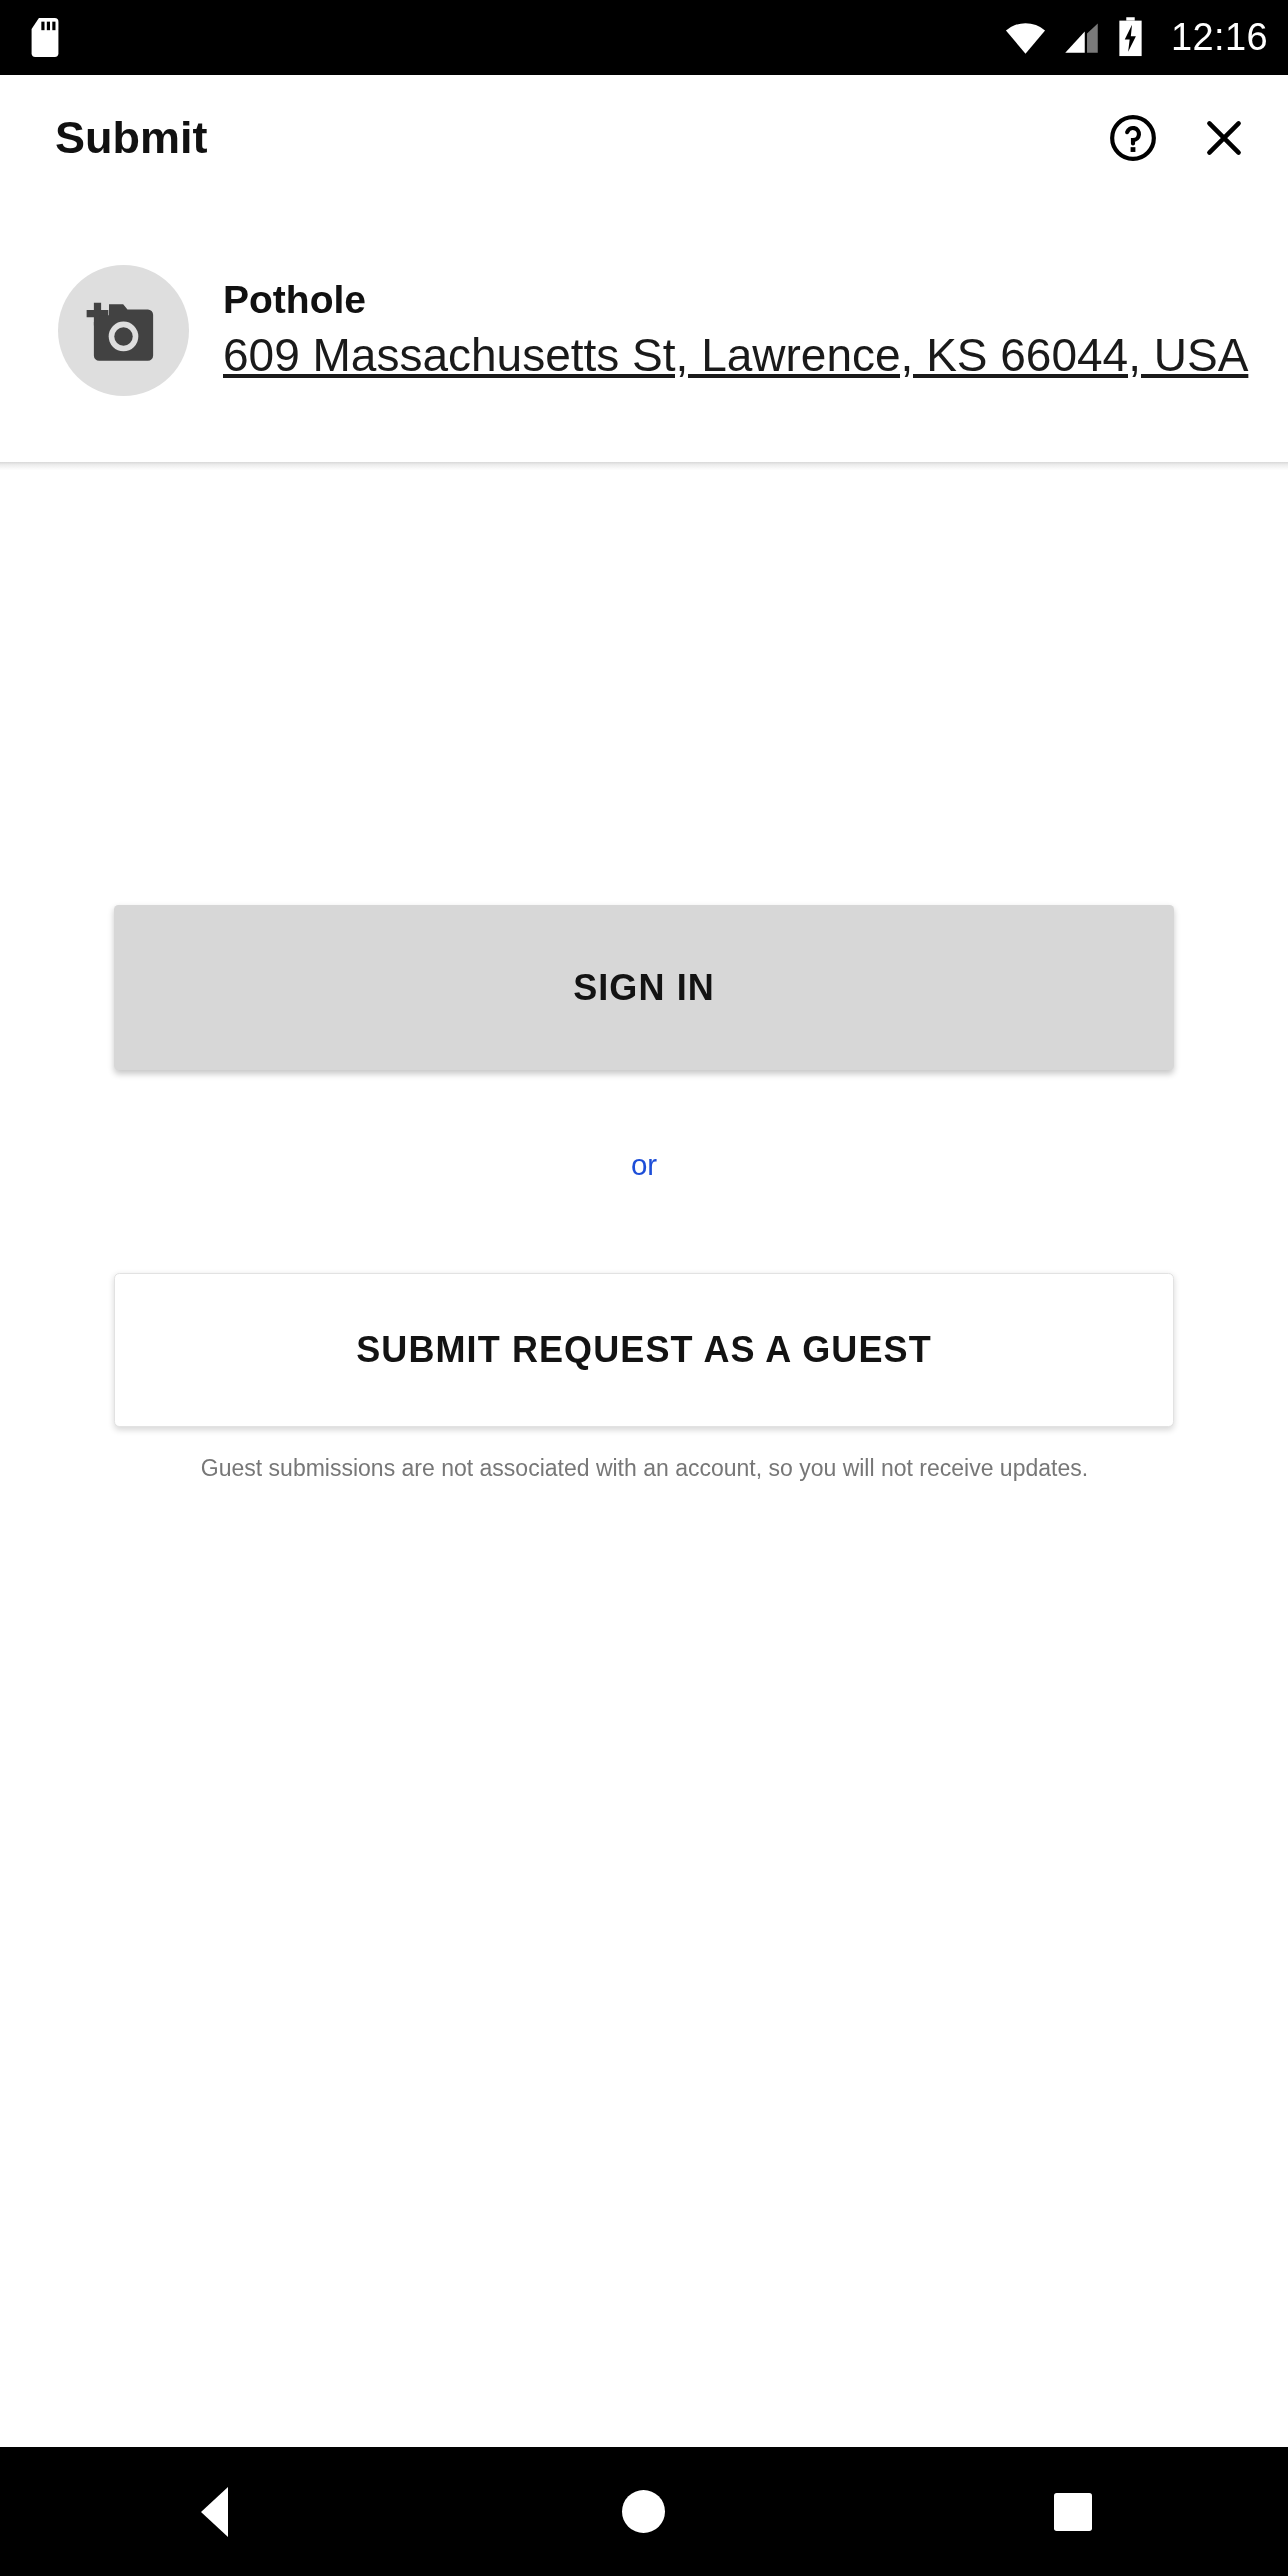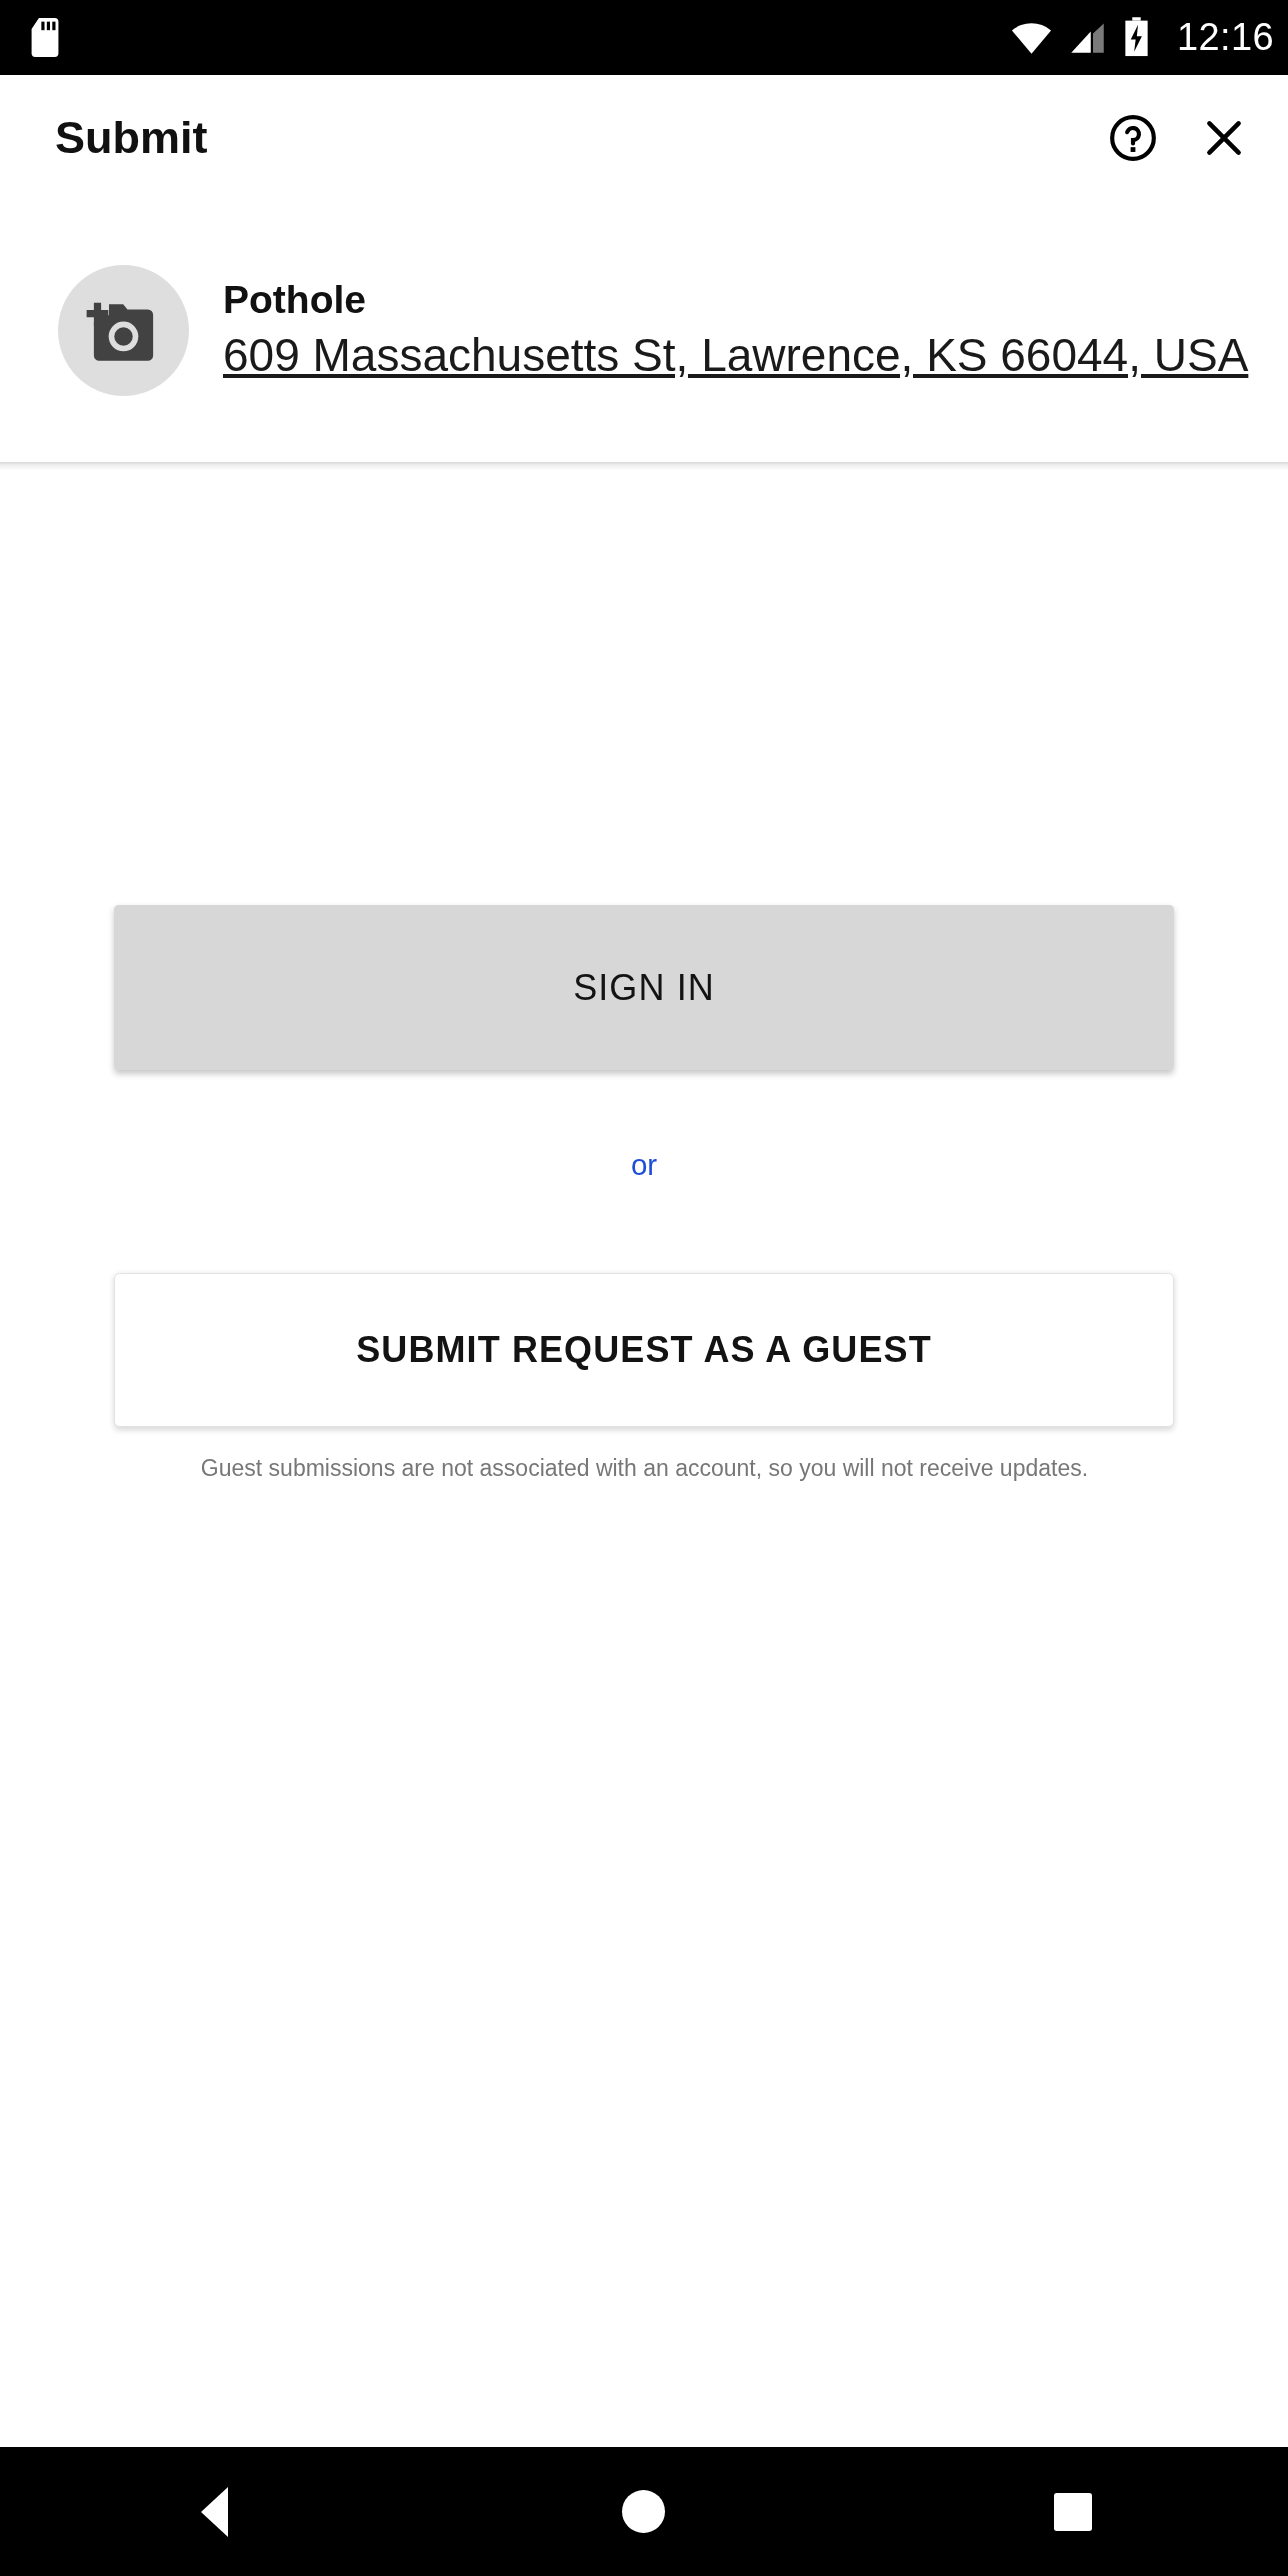--- a/index.html
+++ b/index.html
@@ -10,21 +10,21 @@
     overflow:hidden;
   }
   #screen { position:relative; width:1288px; height:2576px; background:#ffffff; }
 
   
   .status-bar{
     position:absolute; top:0; left:0;
     width:1288px; height:75px;
     background:#000000;
     display:flex; align-items:center;
-    padding:0 14px 0 30px;
+    padding:0 20px 0 30px;
   }
   .status-left{ display:flex; align-items:center; gap:12.5px; }
   .status-right{ margin-left:auto; display:flex; align-items:center; gap:16px; }
   .status-time{
     color:#ffffff; font-size:38px; font-weight:400;
     letter-spacing:0.4px; margin-left:10.7px;
   }
   .sd-icon{ width:30px; height:39px; display:block; }
   .wifi-icon{ width:41px; height:36px; display:block; }
   .signal-icon{ width:39px; height:36px; display:block; }
@@ -97,21 +97,21 @@
     background:#14789F;
     border-radius:5.4px;
     box-shadow:0 3.6px 6.3px rgba(0,0,0,0.26);
     color:#ffffff; font-size:36px; font-weight:700; letter-spacing:1.1px;
   }
   .btn-signin{
     top:435px; height:165px;
     background:#D7D7D7;
     border-radius:4.5px;
     box-shadow:0 3.6px 6.3px rgba(0,0,0,0.22);
-    color:#131313; font-size:36px; font-weight:400; letter-spacing:1.1px;
+    color:#131313; font-size:36px; font-weight:700; letter-spacing:1.1px;
   }
   .or-text{
     position:absolute; top:678px; left:0; width:1288px;
     text-align:center;
     font-size:29.5px; font-weight:400; color:#1d4ed8;
   }
   .btn-guest{
     top:794px; height:154px;
     background:#FFFFFF;
     border:0.9px solid #e2e2e2;

